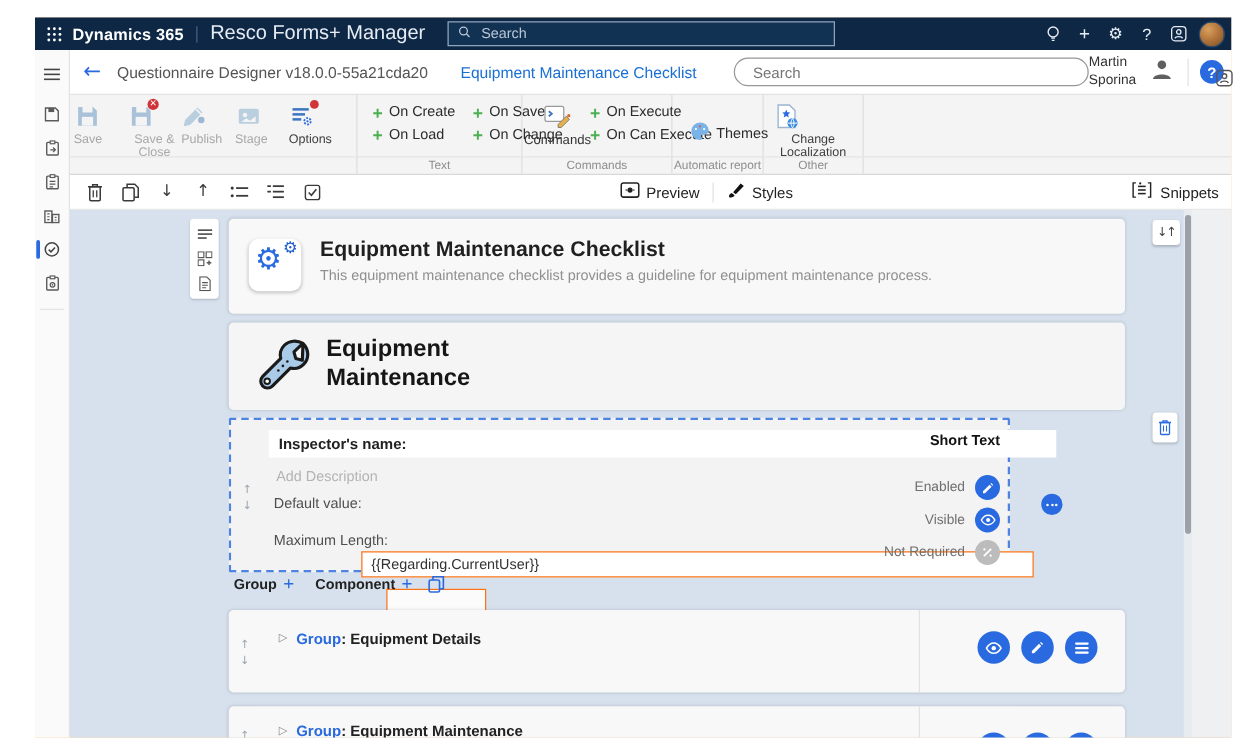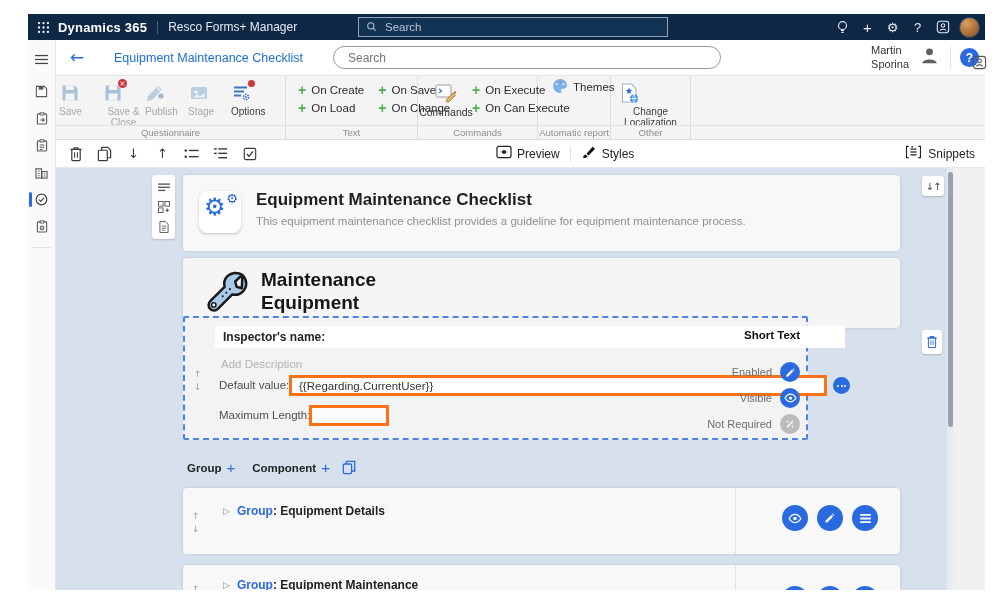--- a/index.html
+++ b/index.html
@@ -6,21 +6,21 @@
     font-family:"Liberation Sans","DejaVu Sans",sans-serif;}
   *{box-sizing:border-box;}
   .glyph{font-family:"DejaVu Sans",sans-serif;}
   .window{position:absolute;left:28px;top:14px;width:957px;height:576px;background:#fdba74;}
 
   
   .topbar{position:relative;height:26px;background:var(--navy,#0d2745);display:flex;align-items:center;color:#fff;}
   .waffle{width:30px;display:flex;justify-content:center;align-items:center;cursor:pointer;}
   .brand{font-size:13px;font-weight:700;letter-spacing:.2px;white-space:nowrap;}
   .tb-divider{width:1px;height:13px;background:#46618a;margin:0 10px;}
-  .subapp{font-size:12px;color:#e6ecf4;white-space:nowrap;}
+  .subapp{font-size:16px;color:#e6ecf4;white-space:nowrap;}
   .tb-search{position:absolute;left:330px;top:3px;width:310px;height:20px;background:#123254;border:1px solid #8fa3ba;display:flex;align-items:center;padding:0 7px;gap:6px;color:#b9c6d6;}
   .tb-search input{background:transparent;border:none;outline:none;color:#c7d2e0;font-size:11.5px;width:100%;}
   .tb-search input::placeholder{color:#b9c6d6;}
   .tb-right{margin-left:auto;display:flex;align-items:center;padding-right:5px;}
   .tb-icon{width:25px;height:26px;display:flex;align-items:center;justify-content:center;color:#e8edf4;font-size:13px;cursor:pointer;}
   .avatar{width:21px;height:21px;border-radius:50%;margin-left:4px;background:radial-gradient(circle at 35% 30%,#d9a05e 0%,#b4773d 45%,#7d4f24 100%);border:1px solid #2a4a6e;}
 
   
   .rail{position:absolute;left:0;top:26px;width:28px;bottom:0;background:#fafafa;border-right:1px solid #e4e4e4;}
   .rail-menu{height:26px;display:flex;align-items:center;justify-content:center;margin-top:6px;cursor:pointer;}
@@ -50,21 +50,21 @@
   .rgroup-label{position:absolute;left:0;right:0;bottom:0;height:13px;font-size:9.5px;color:#8d8d8d;display:flex;align-items:center;justify-content:center;white-space:nowrap;}
   .rbtn{width:43px;display:flex;flex-direction:column;align-items:flex-start;gap:2px;font-size:10px;color:#3d3d3d;text-align:center;line-height:1.12;cursor:pointer;padding-top:2px;}
   .rbtn.disabled{color:#a8a8a8;cursor:default;}
   .ric{width:22px;height:22px;position:relative;display:flex;align-items:center;justify-content:center;}
   .badge{position:absolute;top:-3px;right:-3px;width:9px;height:9px;border-radius:50%;background:var(--badge_red,#d13438);color:#fff;font-size:7px;line-height:9px;text-align:center;}
   .dot-badge{position:absolute;top:-2px;right:-2px;width:7px;height:7px;border-radius:50%;background:var(--badge_red,#d13438);}
   .plus-col{display:flex;flex-direction:column;flex-wrap:wrap;height:48px;column-gap:14px;row-gap:5px;padding:3px 8px;}
   .plus-item{display:flex;align-items:center;gap:5px;font-size:11.5px;color:#2b2b2b;height:13px;cursor:pointer;white-space:nowrap;}
   .gplus{color:var(--green_plus,#4caf50);font-size:14px;font-weight:700;line-height:1;}
   .cmd-btn{width:48px;display:flex;flex-direction:column;align-items:center;gap:2px;font-size:10.5px;color:#333;cursor:pointer;padding-top:2px;}
-  .themes-item{padding:5px 10px;}
+  .themes-item{padding:5px 10px;margin-top:20px;}
   .cl-btn{width:64px;}
 
   
   .cv-toolbar{position:relative;height:28px;background:#fff;display:flex;align-items:center;border-bottom:1px solid #e8e8e8;}
   .ct-left{display:flex;gap:12px;padding-left:11px;align-items:center;color:#3a3a3a;}
   .ct-icon{width:17px;height:17px;display:flex;align-items:center;justify-content:center;cursor:pointer;font-size:13px;color:#3a3a3a;}
   .ct-center{position:absolute;left:440px;display:flex;align-items:center;gap:10px;font-size:12px;color:#222;}
   .ct-item{display:flex;align-items:center;gap:5px;cursor:pointer;}
   .ct-right{position:absolute;right:10px;display:flex;align-items:center;gap:6px;font-size:12px;color:#222;cursor:pointer;}
 
@@ -94,26 +94,26 @@
   .side-panel{position:absolute;top:0;right:0;bottom:0;width:165px;border-left:1px solid #e2e2e2;}
   .logo-label{position:absolute;top:11px;right:27px;font-size:10px;font-weight:700;color:#222;}
   .logo-circles{position:absolute;top:29px;left:50px;display:flex;gap:8px;}
   .circle24{width:24px;height:24px;border-radius:50%;display:flex;align-items:center;justify-content:center;cursor:pointer;flex:none;}
   .circle26{width:26px;height:26px;border-radius:50%;display:flex;align-items:center;justify-content:center;cursor:pointer;flex:none;}
   .c-blue{background:var(--accent,#2a6ae0);}
   .c-gray{background:#dcdcdc;}
   .c-dgray{background:#bcbcbc;}
 
   
-  .question-block{position:absolute;top:148px;left:0;width:625px;height:124px;background:#f3f3f3;border:2px dashed #4f83e2;border-radius:2px;}
+  .question-block{position:absolute;top:166px;left:0;width:625px;height:124px;background:#f3f3f3;border:2px dashed #4f83e2;border-radius:2px;}
   .q-input-bar{position:absolute;left:30px;top:8px;width:630px;height:22px;background:#fff;border:none;font-weight:700;font-size:12px;color:#222;padding-left:8px;outline:none;font-family:inherit;}
   .q-desc{position:absolute;left:36px;top:40px;font-size:11.5px;color:#b3b3b3;cursor:text;}
   .q-arrows{position:absolute;left:9px;top:50px;display:flex;flex-direction:column;color:#9aa4ae;font-size:9px;line-height:1.4;cursor:pointer;}
   .q-label{position:absolute;font-size:11.5px;color:#4f4f4f;}
-  .q-input{position:absolute;height:21px;background:#fff;border:3px solid #f97316;font-size:11.5px;color:#333;padding:0 7px;outline:none;font-family:inherit;}
+  .q-input{position:absolute;height:21px;background:#fff;border:1px solid #f97316;font-size:11.5px;color:#333;padding:0 7px;outline:none;font-family:inherit;margin-top:48px;}
   .ellipsis-btn{position:absolute;left:648px;top:59px;width:17px;height:17px;border-radius:50%;background:var(--accent,#2a6ae0);display:flex;align-items:center;justify-content:center;gap:1.5px;cursor:pointer;}
   .ellipsis-btn i{width:2px;height:2px;border-radius:50%;background:#fff;}
   .q-side-row{position:absolute;right:6px;display:flex;align-items:center;gap:8px;font-size:11px;color:#6f6f6f;}
   .q-type{font-size:11.5px;font-weight:700;color:#111;}
   .circle20{width:20px;height:20px;border-radius:50%;display:flex;align-items:center;justify-content:center;cursor:pointer;flex:none;}
   .trash-float{position:absolute;left:866px;top:162px;width:20px;height:24px;background:#fff;border-radius:3px;box-shadow:0 1px 2px rgba(0,0,0,.2);display:flex;align-items:center;justify-content:center;cursor:pointer;}
 
   
   .add-row{position:absolute;top:292px;left:131px;display:flex;align-items:center;font-size:11.5px;font-weight:700;color:#222;}
   .add-plus{color:var(--accent,#2a6ae0);font-size:15px;font-weight:400;margin:0 0 0 5px;cursor:pointer;line-height:1;}
@@ -237,20 +237,21 @@
           </svg>
         </div>
     </div>
     <div class="rail-sep"></div>
   </div>
 
   <div class="main">
 
     <div class="headerbar">
       <span class="back glyph">←</span>
+      <span class="designer-title">Questionnaire Designer v18.0.0-55a21cda20</span>
       <span class="doc-link">Equipment Maintenance Checklist</span>
       <input class="hb-search" placeholder="Search" style="">
       <div class="hb-right">
         <div class="user-name">
           <div>Martin</div>
             <div>Sporina</div>
         </div>
         <span><svg width="23" height="23" viewBox="0 0 24 24">
               <circle cx="12" cy="8.2" r="3.6" fill="#5f5f5f"></circle>
               <path d="M4.5 20c.8-5 14.2-5 15 0z" fill="#5f5f5f"></path>
@@ -310,21 +311,20 @@
                 <rect x="2" y="7.5" width="10" height="2" fill="#3c76c2"></rect>
                 <rect x="2" y="11.5" width="7" height="2" fill="#3c76c2"></rect>
                 <circle cx="14" cy="14" r="3.6" fill="#f4f4f4"></circle>
                 <circle cx="14" cy="14" r="2.6" fill="none" stroke="#2a6ae0" stroke-width="1.4" stroke-dasharray="1.6 1.1"></circle>
                 <circle cx="14" cy="14" r="0.9" fill="#2a6ae0"></circle>
               </svg>
               <span class="dot-badge"></span>
             </span>
           <span>Options</span>
         </div>
-        <div class="rgroup-label">Questionnaire</div>
       </div>
 
       <div class="rgroup" style="width:132px;">
         <div class="plus-col">
           <div class="plus-item">
               <span class="gplus">+</span>
               <span>On Create</span>
             </div>
           <div class="plus-item">
               <span class="gplus">+</span>
@@ -515,22 +515,22 @@
           <div class="wrench">
             <svg width="48" height="48" viewBox="0 0 50 50">
               <path d="M41 6c5 5 5.5 12.5.5 17.5-3 3-7 4-11 3L15.5 41.5a5.5 5.5 0 11-8-8L22.5 18.5c-1-4 0-8 3-11 4-4 10.5-4.5 15.5-1.5l-7.5 7 1.5 5.5 5.5 1.5z" fill="#a9cbe8" stroke="#1a1a1a" stroke-width="2.6" stroke-linejoin="round"></path>
               <circle cx="11.2" cy="37.5" r="2.3" fill="#fff" stroke="#1a1a1a" stroke-width="1.6"></circle>
               <circle cx="20.5" cy="28.5" r="1.1" fill="#1a1a1a"></circle>
                 <circle cx="24.3" cy="24.7" r="1.1" fill="#1a1a1a"></circle>
                 <circle cx="28" cy="21" r="1.1" fill="#1a1a1a"></circle>
             </svg>
           </div>
           <div class="logo-title">
+            <div>Equipment</div>
             <div>Maintenance</div>
-            <div>Equipment</div>
           </div>
         </div>
 
         <div class="question-block">
           <input class="q-input-bar" value="Inspector's name:" style="">
           <span class="q-desc">Add Description</span>
           <span class="q-arrows glyph">
               <span>↑</span>
               <span>↓</span>
             </span>

